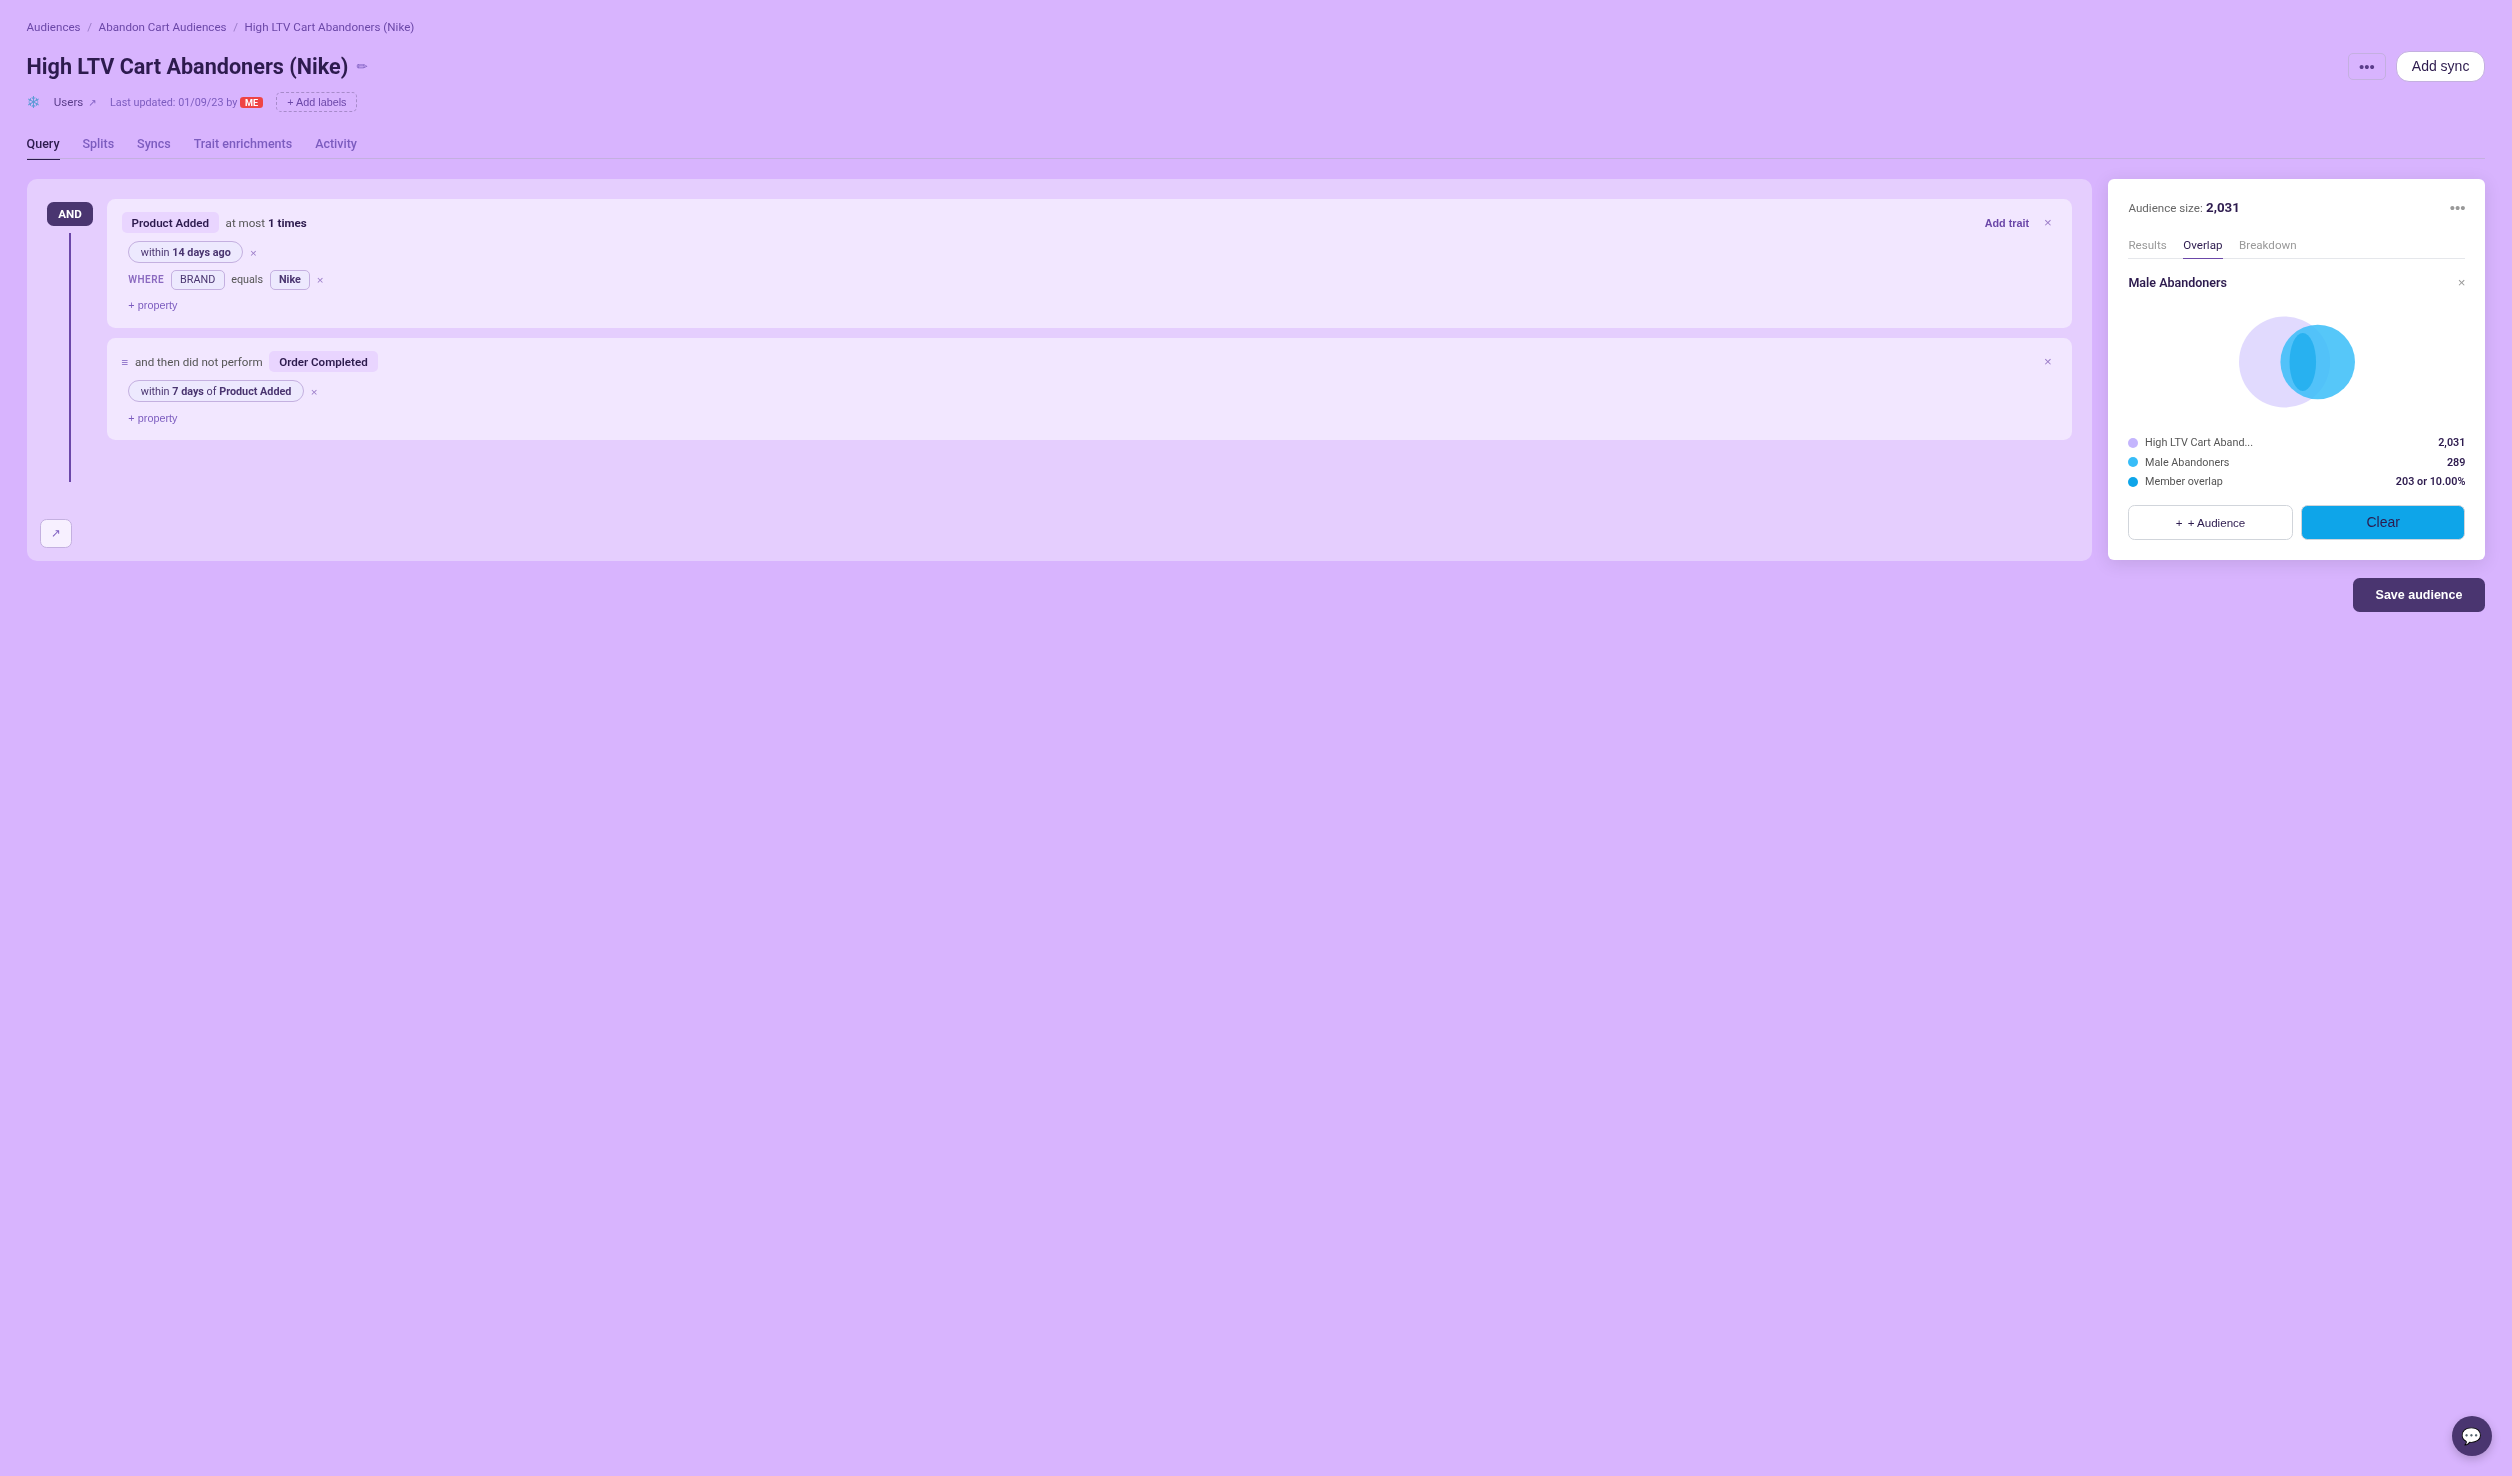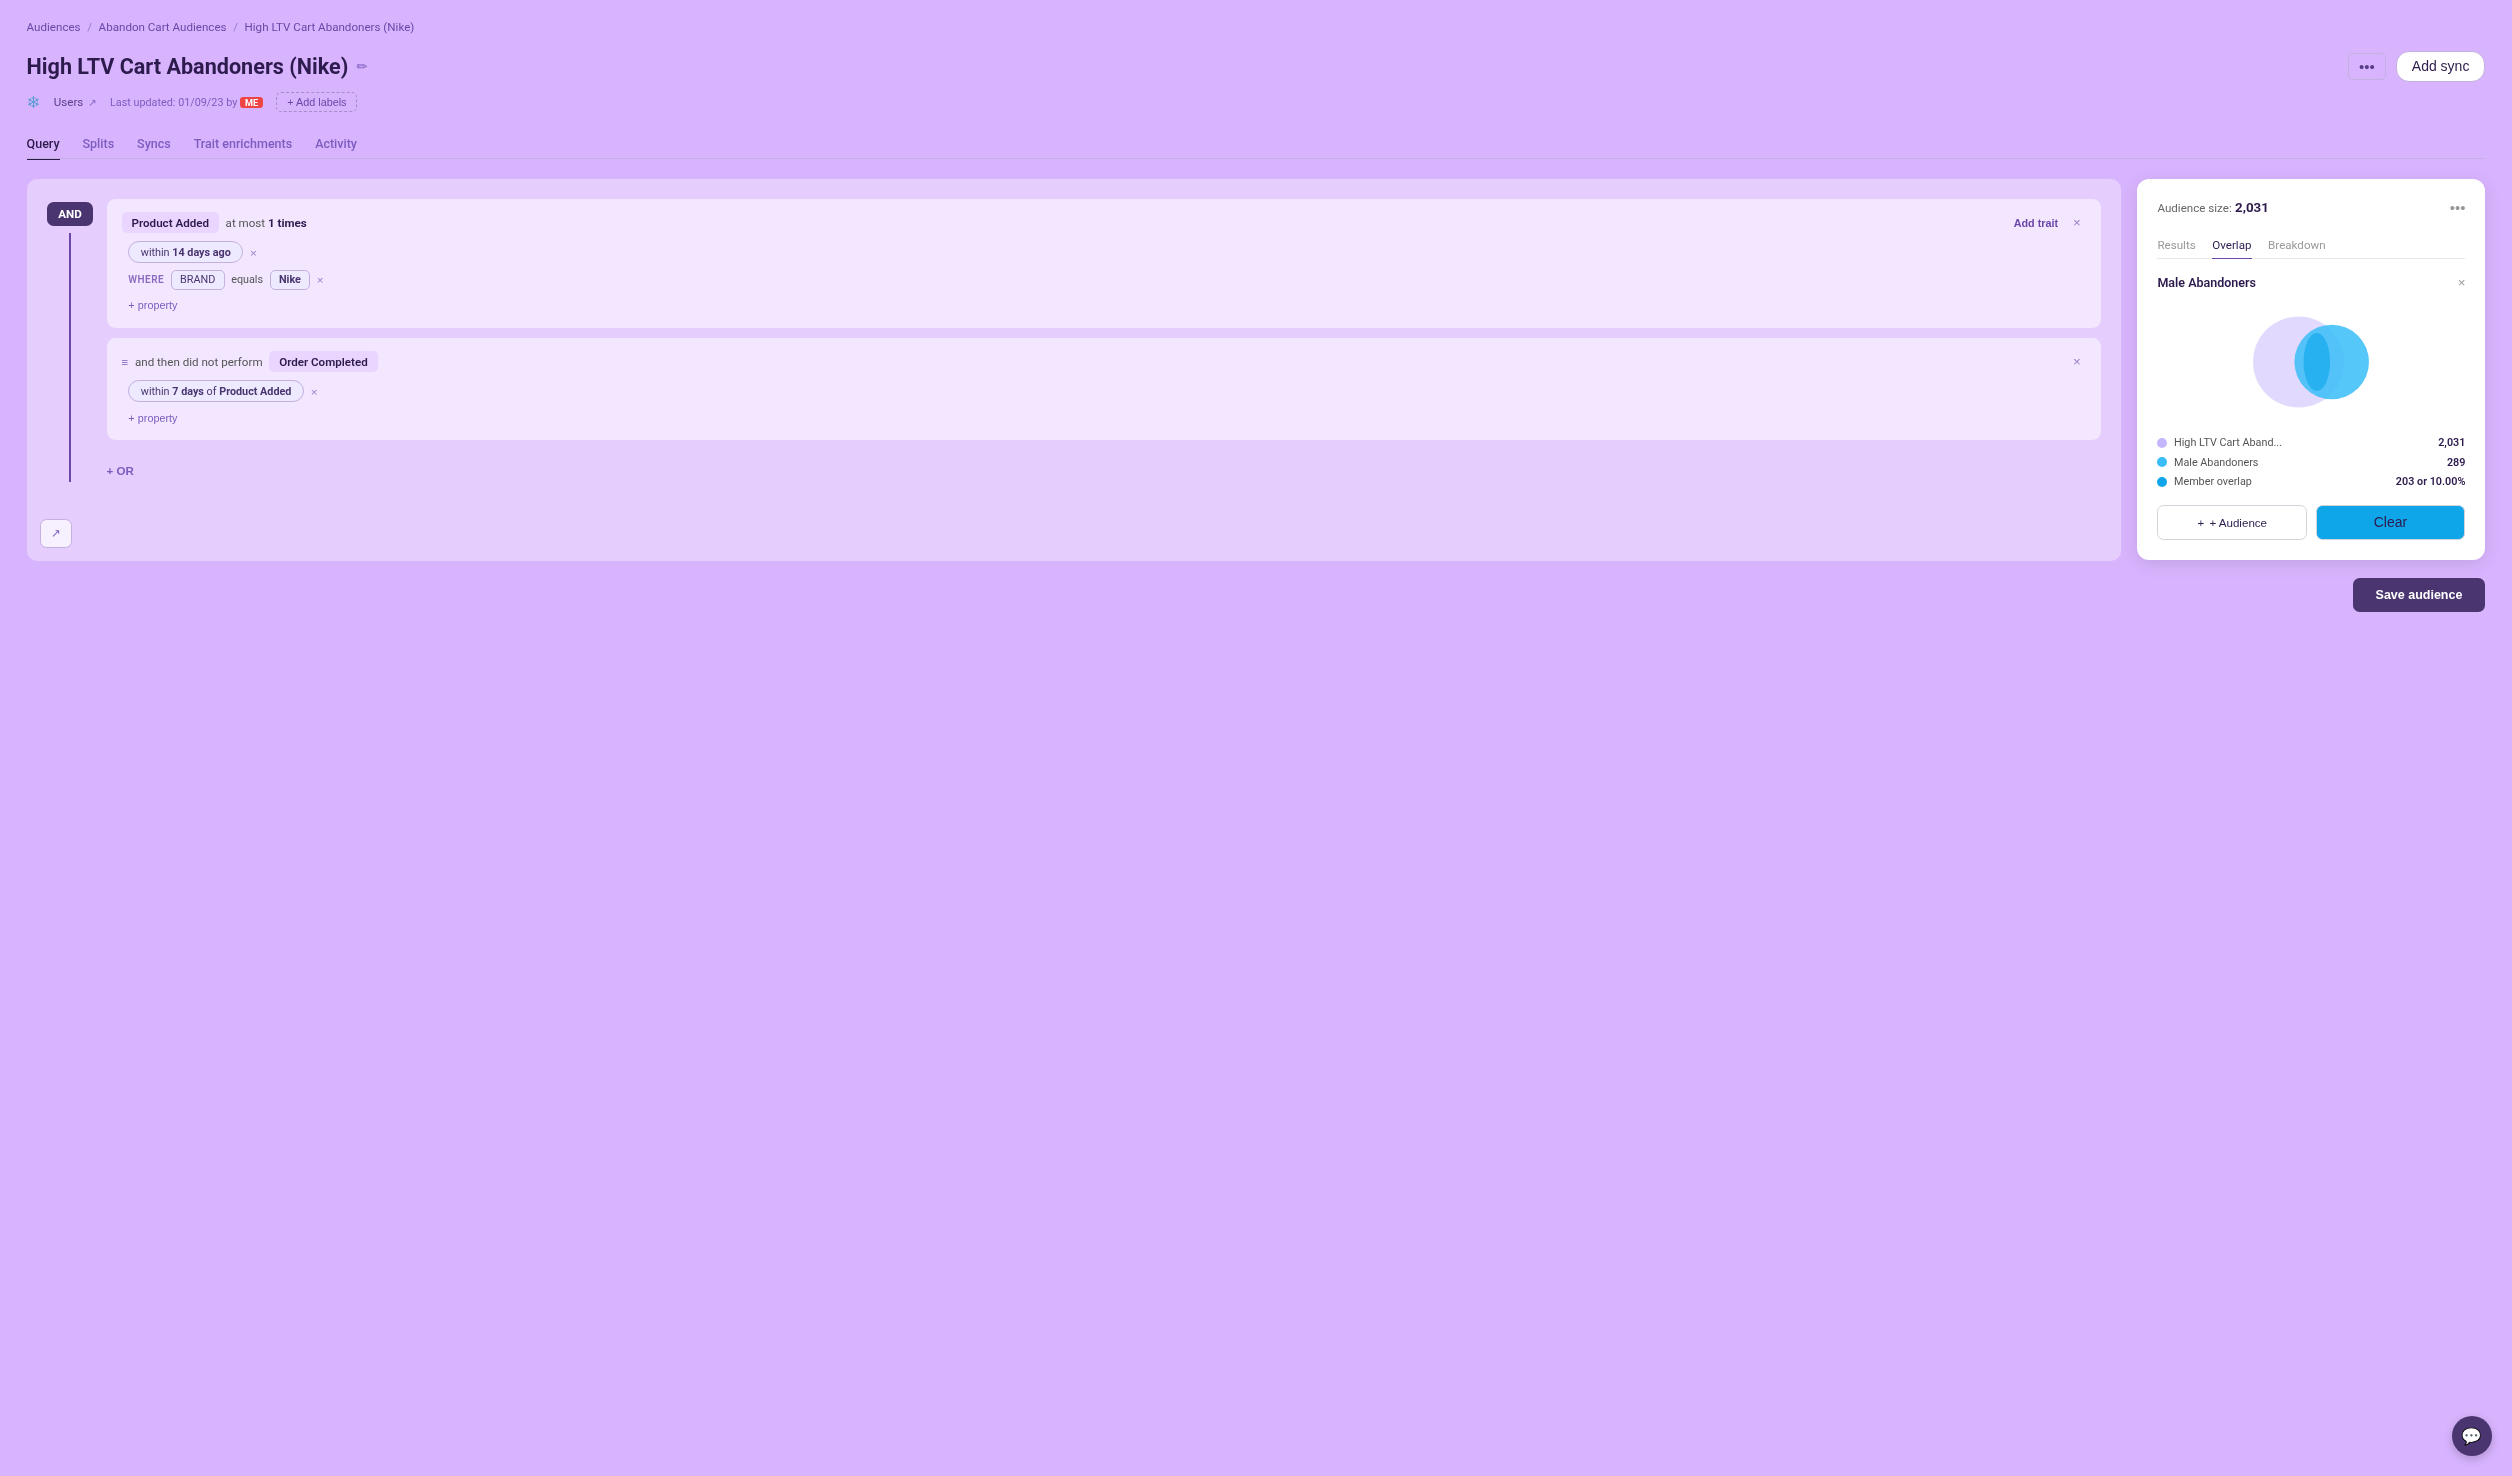--- a/index.html
+++ b/index.html
@@ -345,23 +345,23 @@
       border: 0.8px solid #c4b0e0;
       border-radius: 6.6px;
       padding: 6.6px 10px;
       cursor: pointer;
       color: #7c5cbf;
       font-size: 11.6px;
     }
 
     
     .overlap-panel {
-      width: 348px;
+      width: 377px;
       background: white;
-      border-radius: 12px;
+      border-radius: 6px;
       padding: 20px;
       box-shadow: 0 3.3px 16.6px rgba(0,0,0,0.1);
     }
     .audience-size-row {
       display: flex;
       align-items: center;
       justify-content: space-between;
       margin-bottom: 16.6px;
     }
     .audience-size-label {
@@ -637,23 +637,20 @@
 
             <div class="sub-row">
               <button class="add-property-btn">
                 <span>+</span>
                 <span>property</span>
               </button>
             </div>
           </div>
         </div>
 
-        <div class="or-row">
-          <button class="or-btn">+ OR</button>
-        </div>
 
       </div>
     </div>
 
     <button class="expand-btn">↗</button>
   </div>
 
   <div class="overlap-panel">
 
     <div class="audience-size-row">

